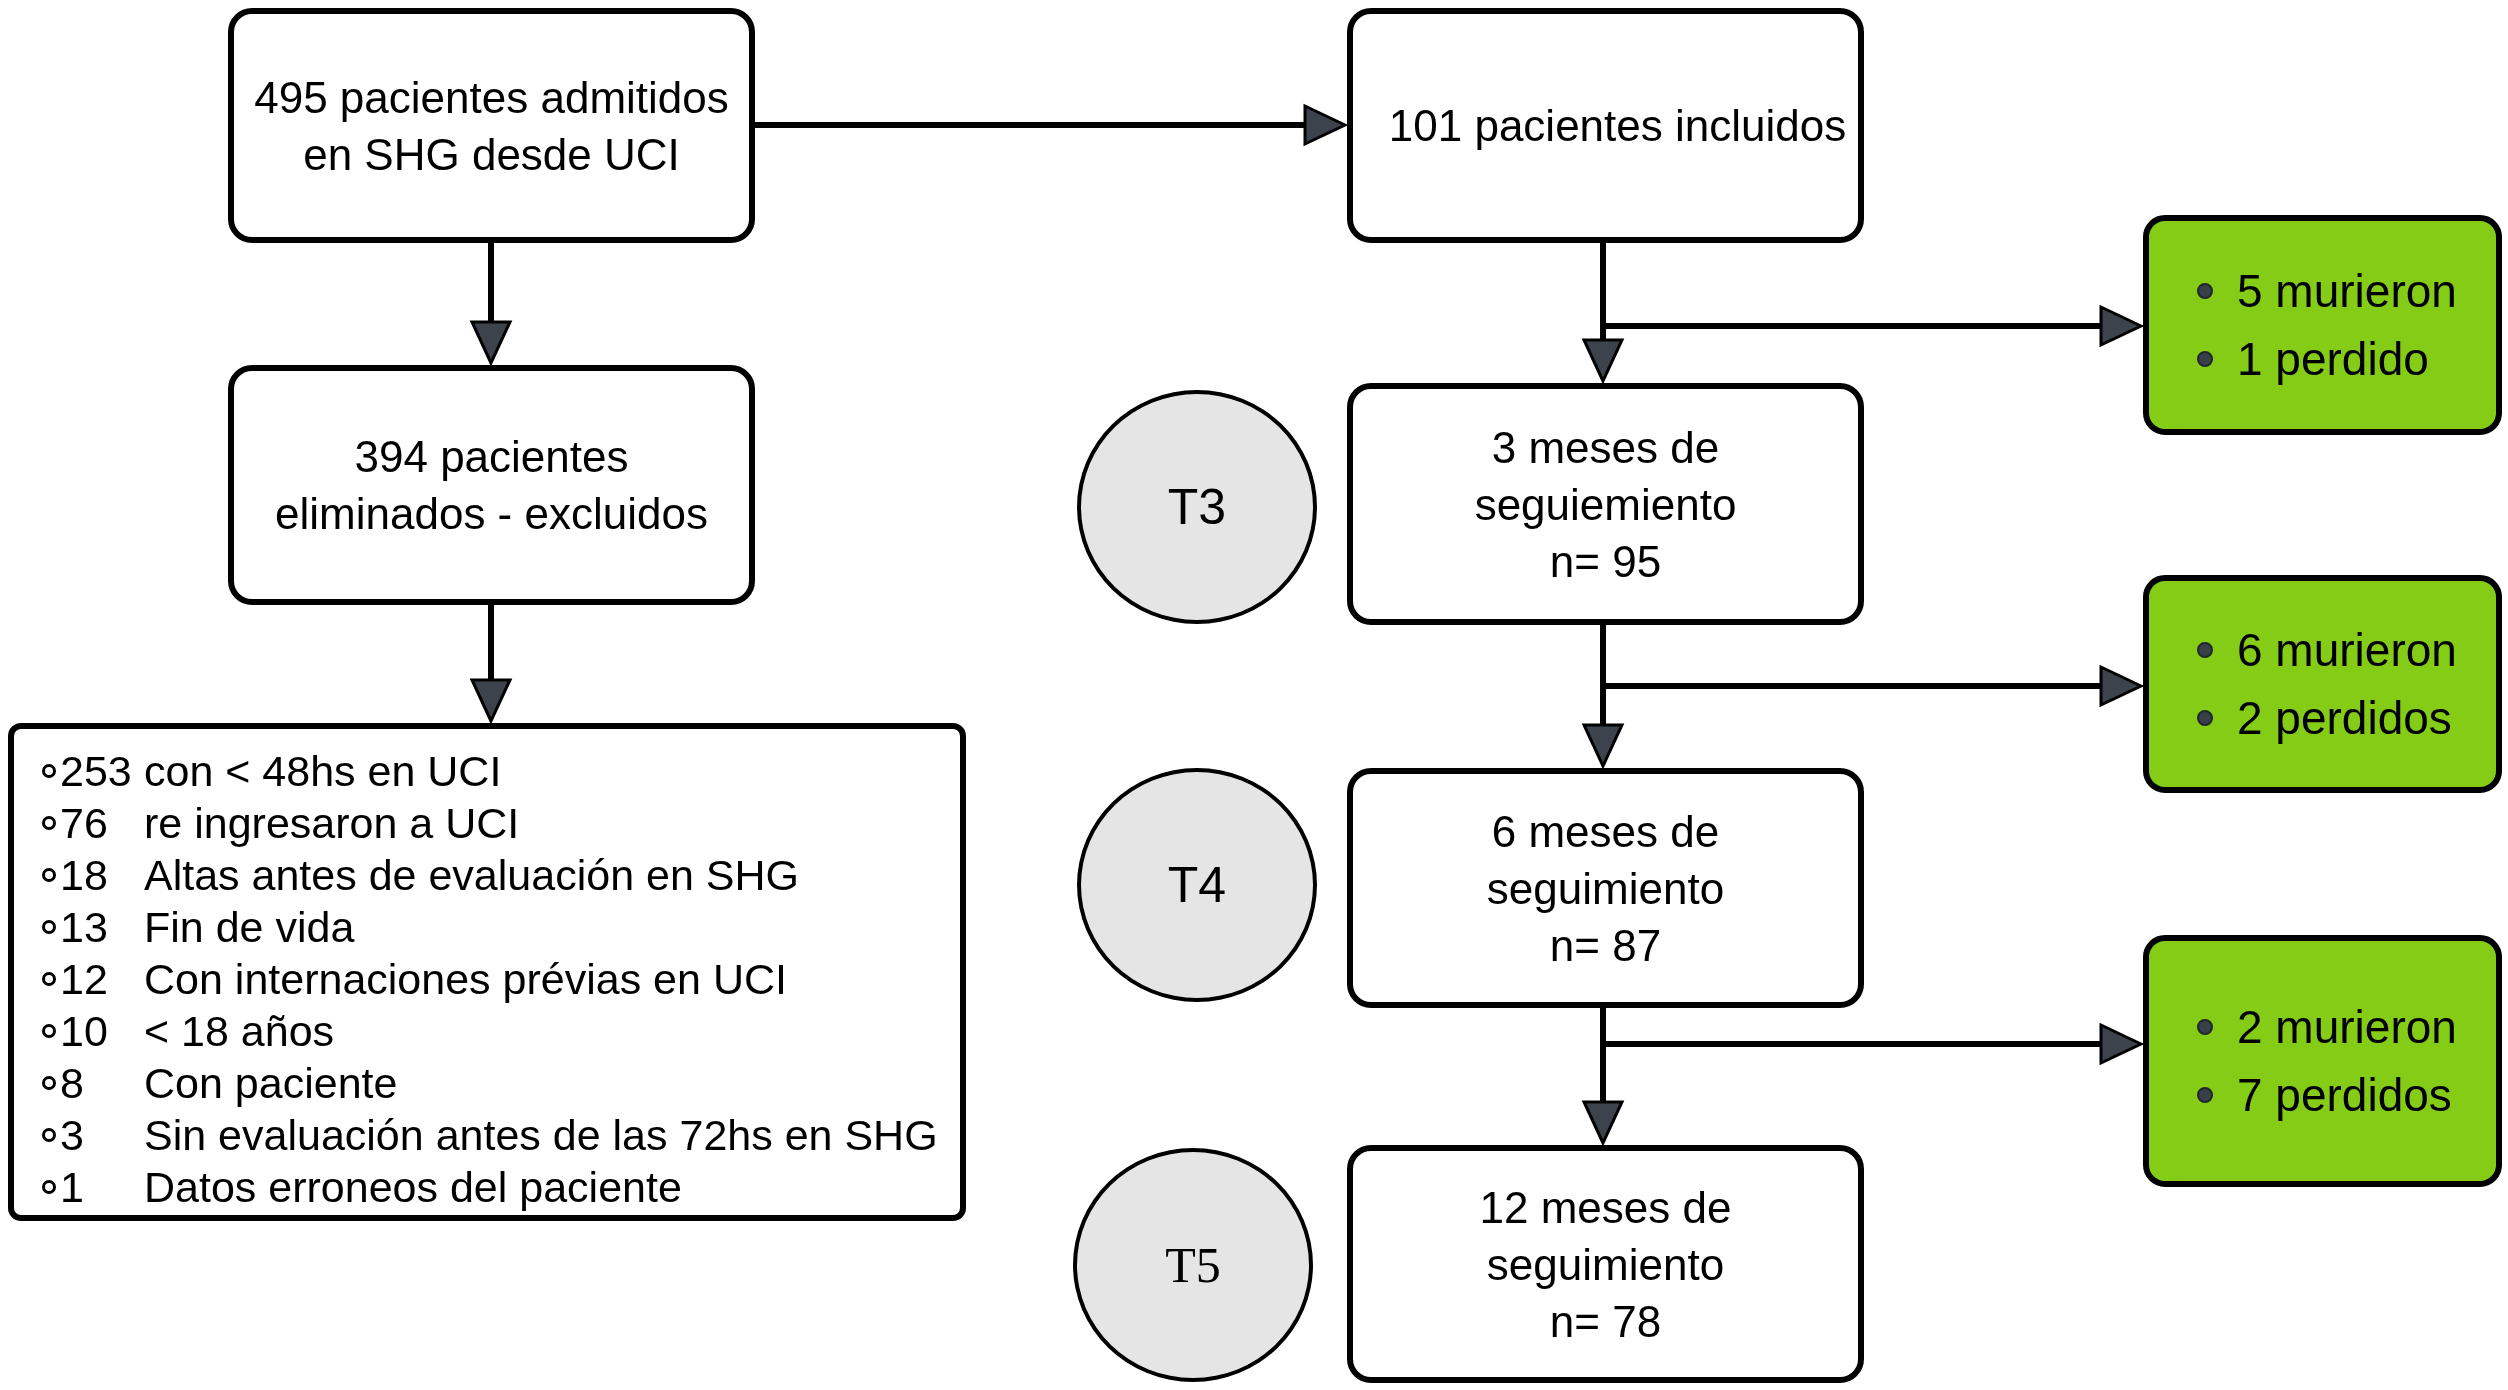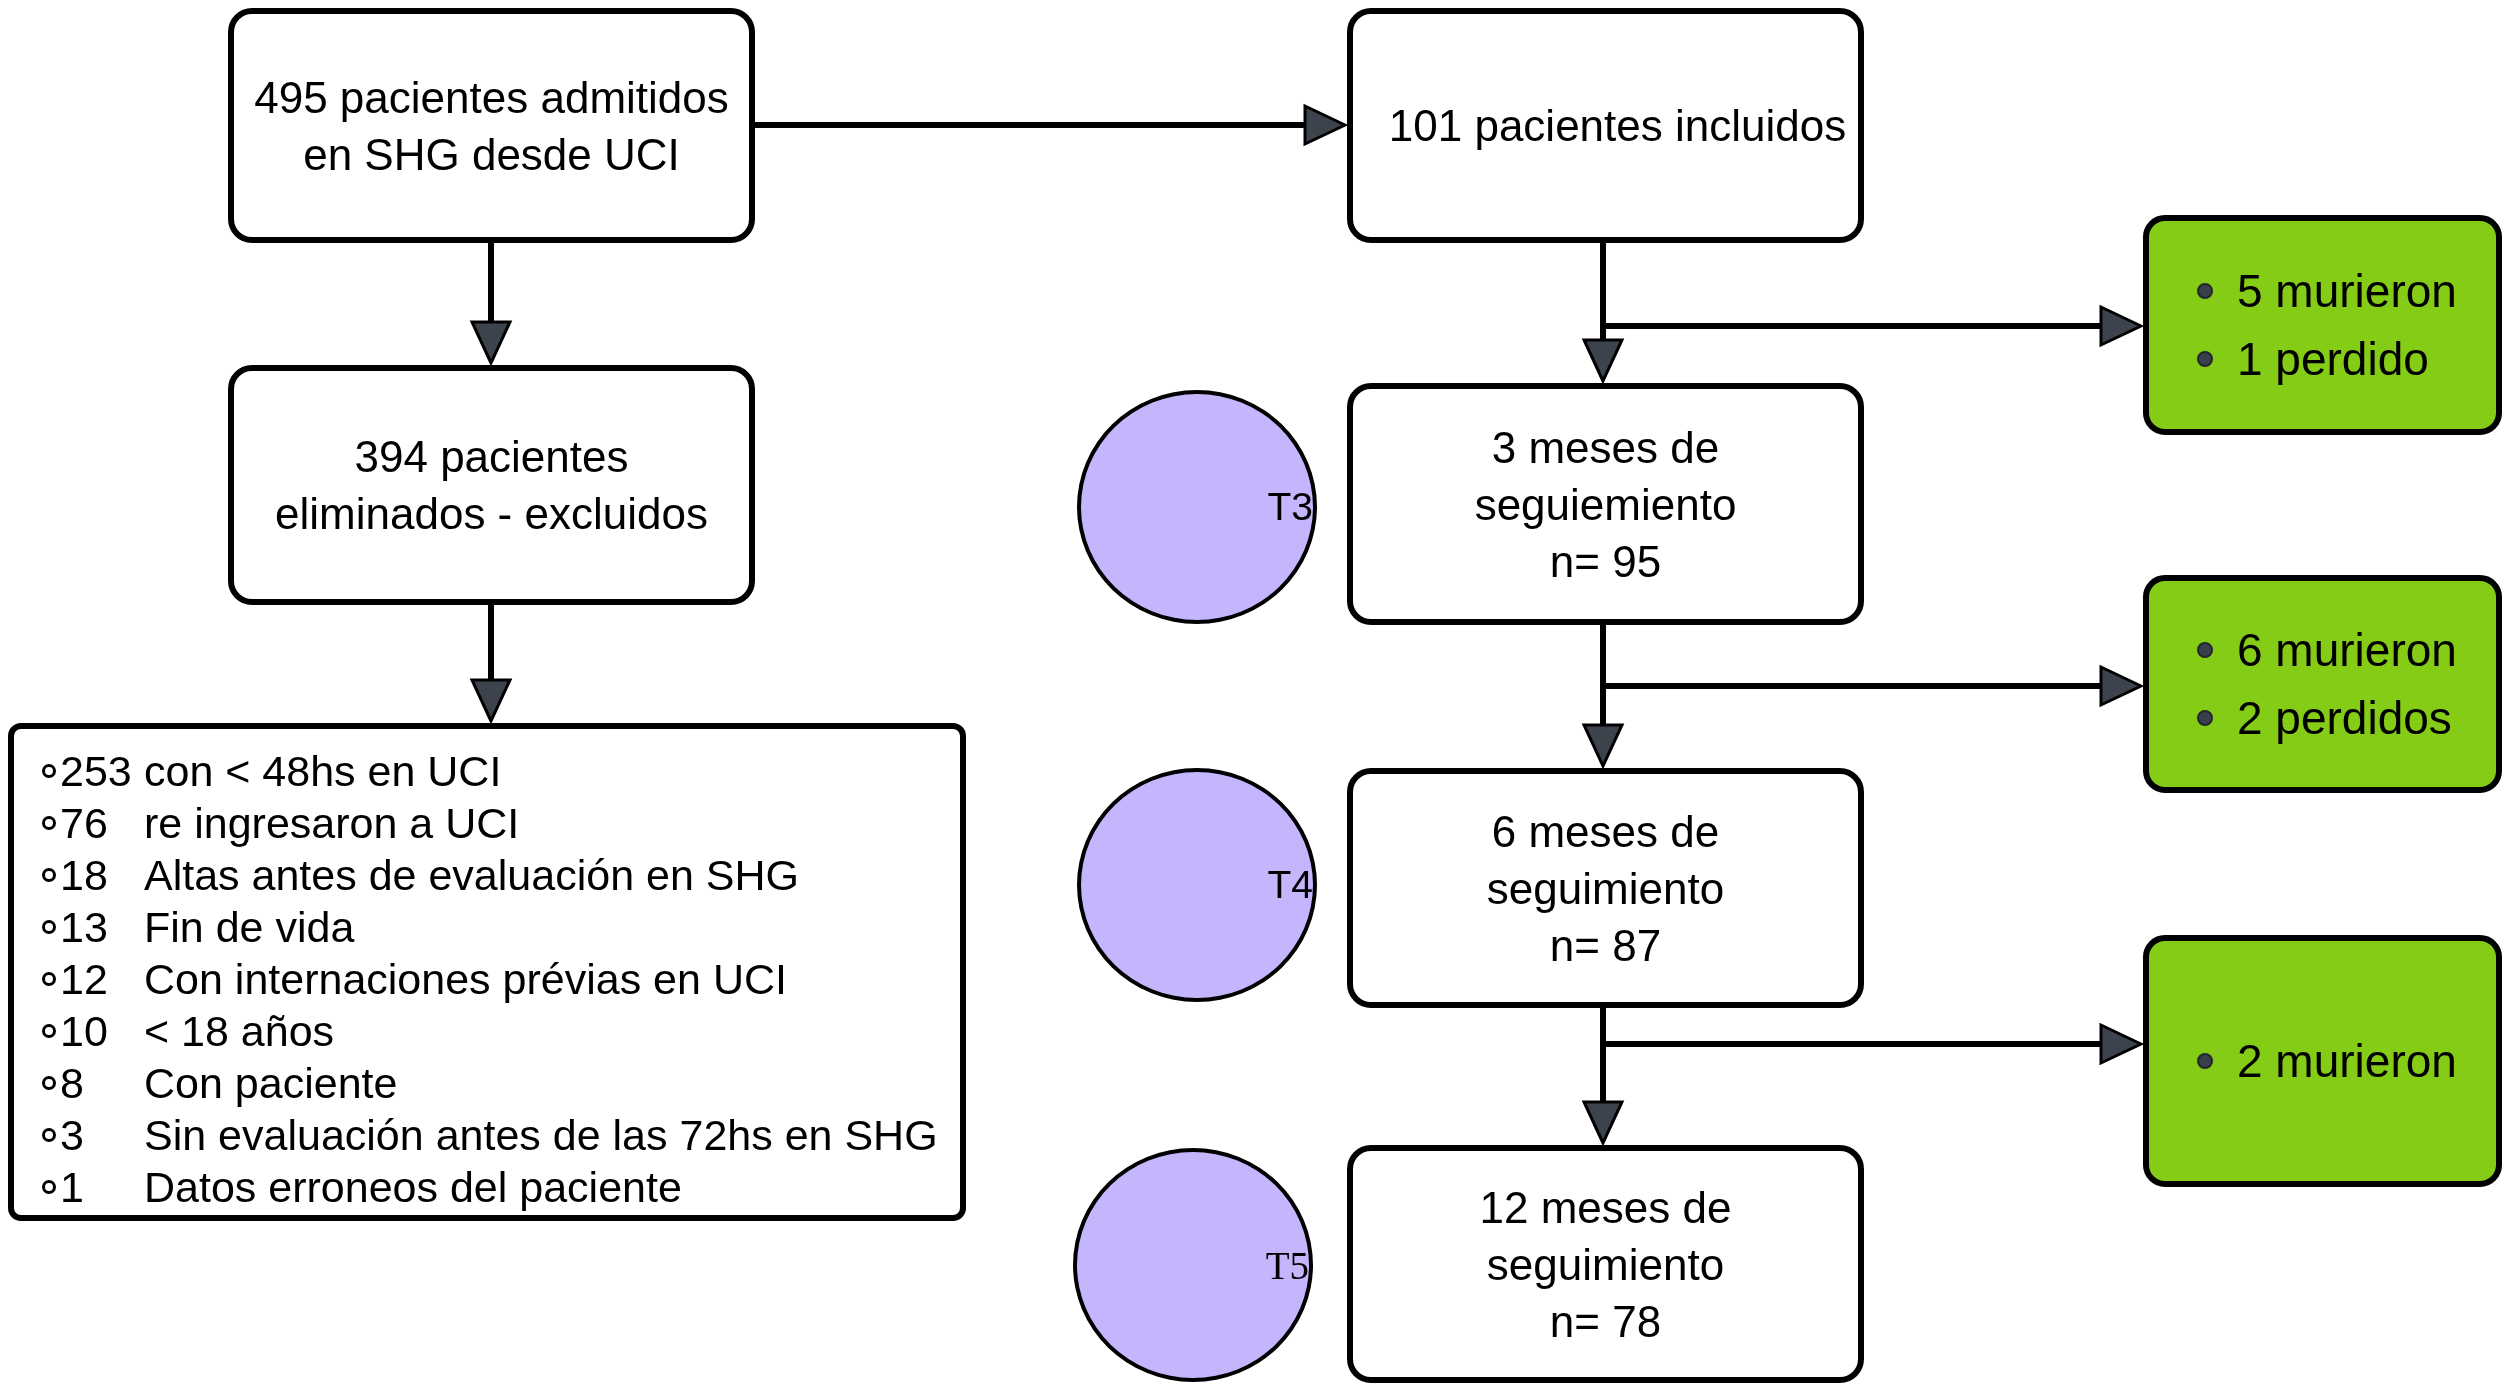--- a/index.html
+++ b/index.html
@@ -29,27 +29,27 @@
     display: flex;
     flex-direction: column;
     align-items: center;
     justify-content: center;
     text-align: center;
     font-size: 44px;
     line-height: 57px;
   }
   .timepoint {
     position: absolute;
-    background: #c4b5fd;
+    background: #e5e5e5;
     border: 4px solid #000000;
     border-radius: 50%;
     display: flex;
     align-items: center;
-    justify-content: flex-end;
-    font-size: 39px;
+    justify-content: center;
+    font-size: 50px;
   }
   
   #box-admitted   { left: 228px;  top: 8px;    width: 527px; height: 235px; }
   #box-included   { left: 1347px; top: 8px;    width: 517px; height: 235px; padding-left: 24px; }
   #box-eliminated { left: 228px;  top: 365px;  width: 527px; height: 240px; }
   
   #box-t3 { left: 1347px; top: 383px;  width: 517px; height: 242px; }
   #box-t4 { left: 1347px; top: 768px;  width: 517px; height: 240px; }
   #box-t5 { left: 1347px; top: 1145px; width: 517px; height: 238px; }
   #circle-t3 { left: 1077px; top: 390px;  width: 240px; height: 234px; }
@@ -250,15 +250,19 @@
     <div class="side-row">
       <span class="dot-bullet"></span>
       <span>2 perdidos</span>
     </div>
   </div>
   <div id="side-3" class="side-box">
     <div class="side-row">
       <span class="dot-bullet"></span>
       <span>2 murieron</span>
     </div>
+    <div class="side-row">
+      <span class="dot-bullet"></span>
+      <span>7 perdidos</span>
+    </div>
   </div>
 
 </div>
 
 </body></html>

